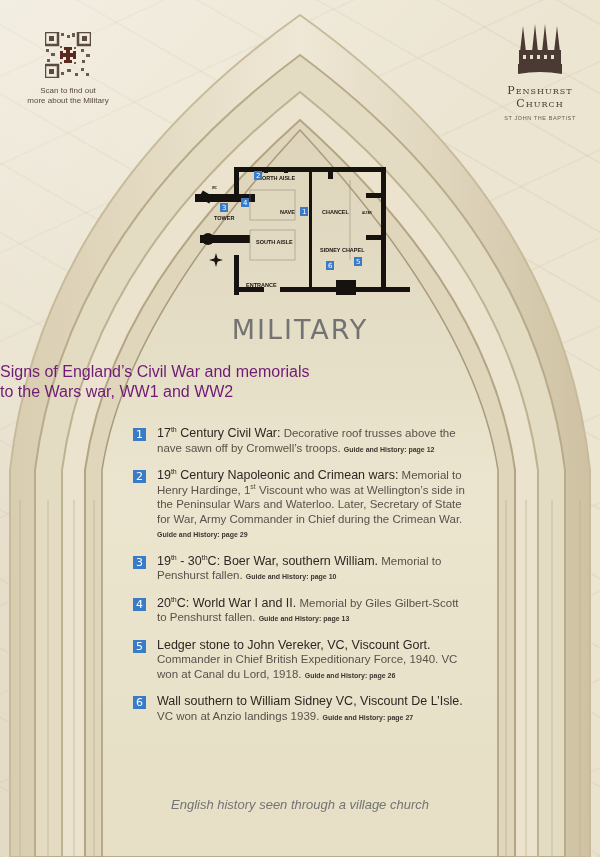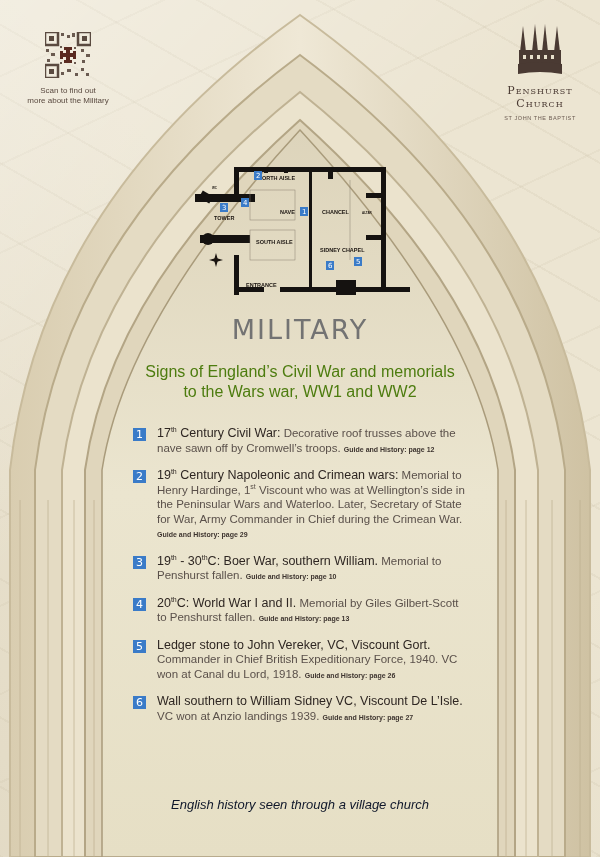--- a/index.html
+++ b/index.html
@@ -25,35 +25,35 @@
   .qr-caption { font-size: 8px; color: #5a4a40; line-height: 10px; }
   .logo-block { position: absolute; left: 490px; top: 22px; width: 100px; text-align: center; }
   .logo-title { font-family: "DejaVu Serif", serif; color: #4a3a33; font-size: 11px; letter-spacing: 1px; line-height: 13px; font-variant: small-caps; }
   .logo-sub { font-size: 5.5px; color: #6a5a50; letter-spacing: 0.6px; margin-top: 5px; }
   .plan { position: absolute; left: 190px; top: 155px; }
   .title {
     position: absolute; left: 0; width: 600px; top: 314px; text-align: center;
     color: #737373; font-family: "DejaVu Sans", sans-serif; font-size: 27px; letter-spacing: 2px;
   }
   .subtitle {
-    position: absolute; left: 0; width: 600px; top: 362px; text-align: center;
-    color: #4d7c0f; font-size: 16px; line-height: 20px;
+    position: absolute; left: 0; width: 600px; top: 362px; text-align: left;
+    color: #701a75; font-size: 16px; line-height: 20px;
   }
   .items { position: absolute; left: 133px; top: 426px; width: 335px; }
   .item { position: relative; padding-left: 24px; margin-bottom: 11px; font-size: 11.5px; line-height: 14.5px; color: #5a504a; }
   .item .num {
     position: absolute; left: 0; top: 2px; width: 13px; height: 13px; background: #3a7bc8; color: #fff;
     font-size: 11px; line-height: 13px; text-align: center; font-family: "DejaVu Sans", sans-serif;
   }
   .item .head { color: #2e2622; font-size: 12.5px; }
   .item .ref { color: #3e3530; font-size: 7px; font-weight: bold; }
   .item sup { font-size: 7px; line-height: 0; }
   .tagline {
     position: absolute; left: 0; width: 600px; top: 797px; text-align: center;
-    color: #0f172a; font-style: italic; font-size: 13px;
+    color: #737373; font-style: italic; font-size: 13px;
   }
 </style>
 </head>
 <body>
 
 <div class="stone"></div>
 
 <svg class="arch" width="600" height="857" viewBox="0 0 600 857">
   <defs>
     <linearGradient id="panelg" x1="0" y1="0" x2="0" y2="1">

